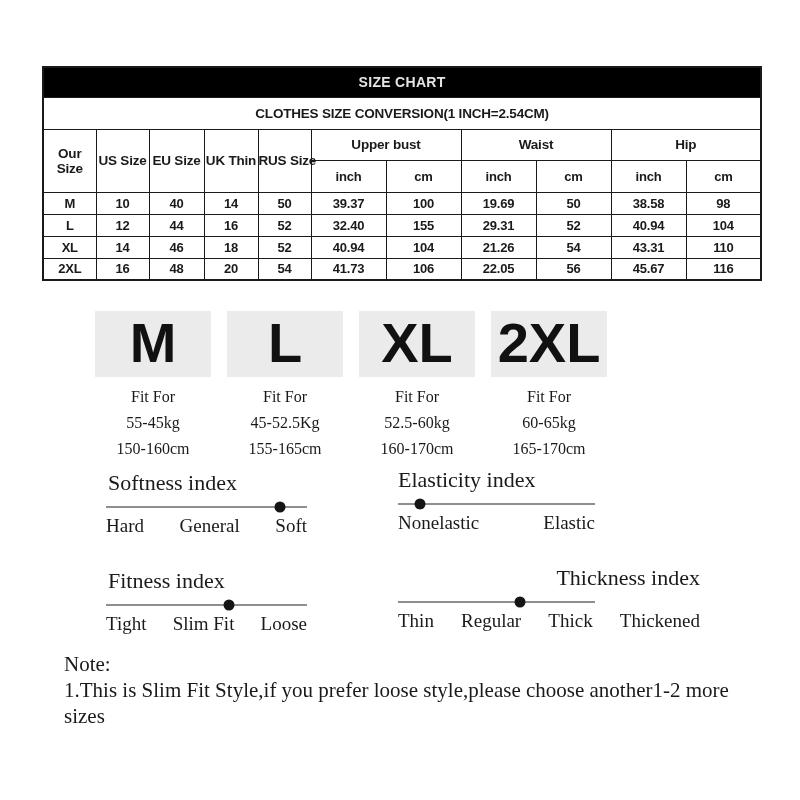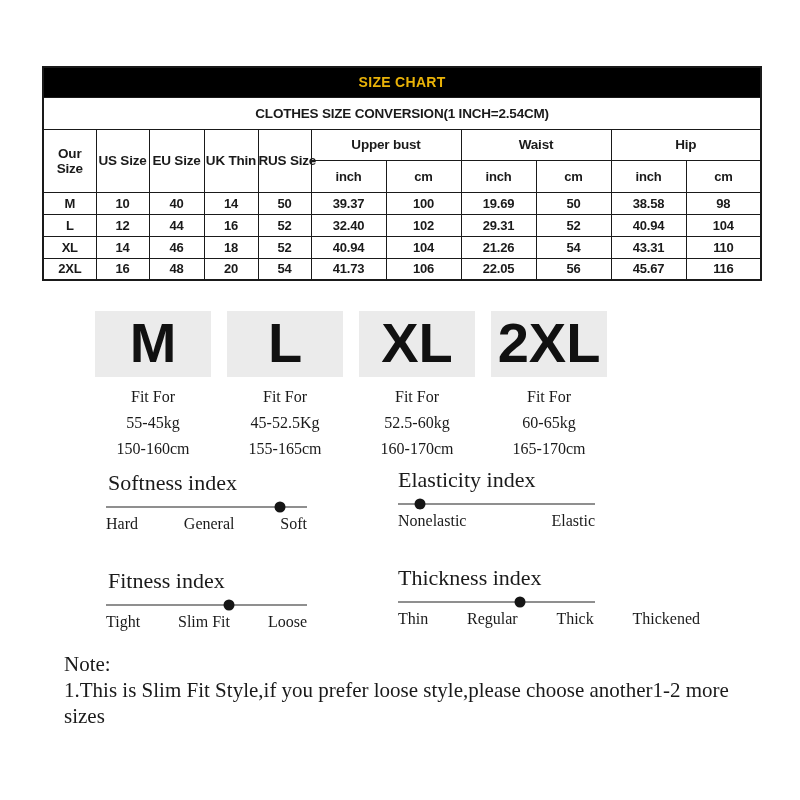--- a/index.html
+++ b/index.html
@@ -5,21 +5,21 @@
   * { margin:0; padding:0; box-sizing:border-box; }
   html,body { width:800px; height:800px; background:#ffffff; }
   body { font-family:"Liberation Sans", sans-serif; color:#1a1a1a; }
   .stage { position:relative; width:800px; height:800px; background:#fff; overflow:hidden; }
 
   
   table.sizechart { position:absolute; left:42px; top:66px; width:718px;
     border-collapse:collapse; table-layout:fixed; border:2px solid #1a1a1a; }
   table.sizechart td { border:1.5px solid #1a1a1a; text-align:center; vertical-align:middle;
     font-weight:bold; font-size:13px; padding:0; letter-spacing:-0.2px; }
-  tr.band-row td { background:#000; color:#eab308; height:30px; font-size:14px; letter-spacing:0.3px; }
+  tr.band-row td { background:#000; color:#e5e5e5; height:30px; font-size:14px; letter-spacing:0.3px; }
   tr.conv-row td { height:32px; font-size:13.5px; }
   tr.group-row td { height:31px; font-size:13.5px; }
   tr.unit-row td { height:32px; }
   tr.data-row td { height:22px; font-weight:bold; }
   td.sizehead { font-size:12.5px; line-height:15px; }
   td.nowrap { white-space:nowrap; }
 
   
   .cards { position:absolute; left:87px; top:311px; width:528px; display:flex; }
   .card { width:132px; text-align:center; }
@@ -30,21 +30,21 @@
 
   
   .index { position:absolute; }
   .index .ititle { font-family:"Liberation Serif", serif; font-size:22px; line-height:26px; }
   .index .track { position:relative; height:12px; margin-top:5px; }
   .index .trackline { position:absolute; left:0; top:50%; width:100%; height:2px;
     background:#8f8f8f; transform:translateY(-50%); }
   .index .dot { position:absolute; top:50%; width:11px; height:11px; border-radius:50%;
     background:#151515; transform:translate(-50%,-50%); }
   .index .ilabels { display:flex; justify-content:space-between;
-    font-family:"Liberation Serif", serif; font-size:16px; margin-top:2px; }
+    font-family:"Liberation Serif", serif; font-size:19px; margin-top:2px; }
 
   
   .note { position:absolute; left:64px; top:651px; width:706px;
     font-family:"Liberation Serif", serif; font-size:21px; line-height:26px; }
 </style>
 </head>
 <body>
 
 <div class="stage">
 
@@ -100,21 +100,21 @@
       <td>38.58</td>
       <td>98</td>
     </tr>
     <tr class="data-row">
       <td>L</td>
       <td>12</td>
       <td>44</td>
       <td>16</td>
       <td>52</td>
       <td>32.40</td>
-      <td>102</td>
+      <td>155</td>
       <td>29.31</td>
       <td>52</td>
       <td>40.94</td>
       <td>104</td>
     </tr>
     <tr class="data-row">
       <td>XL</td>
       <td>14</td>
       <td>46</td>
       <td>18</td>
@@ -208,21 +208,21 @@
       <div class="trackline"></div>
       <div class="dot" style="left: 61%;"></div>
     </div>
     <div class="ilabels">
       <span>Tight</span>
       <span>Slim Fit</span>
       <span>Loose</span>
     </div>
   </div>
 
-  <div class="index" style="left:398px; top:565px; width:302px;">
+  <div class="index" style="left:398px; top:565px; width:302px;text-align:right;">
     <div class="ititle">Thickness index</div>
     <div class="track" style="width:197px;">
       <div class="trackline"></div>
       <div class="dot" style="left: 62%;"></div>
     </div>
     <div class="ilabels">
       <span>Thin</span>
       <span>Regular</span>
       <span>Thick</span>
       <span>Thickened</span>

